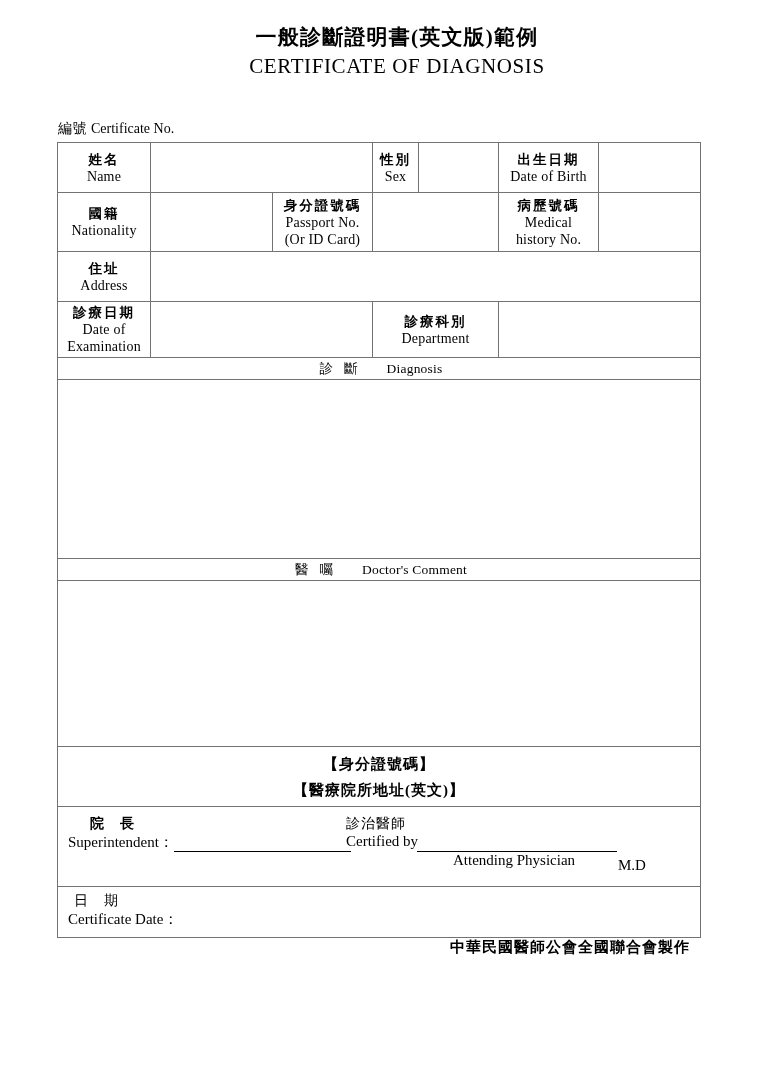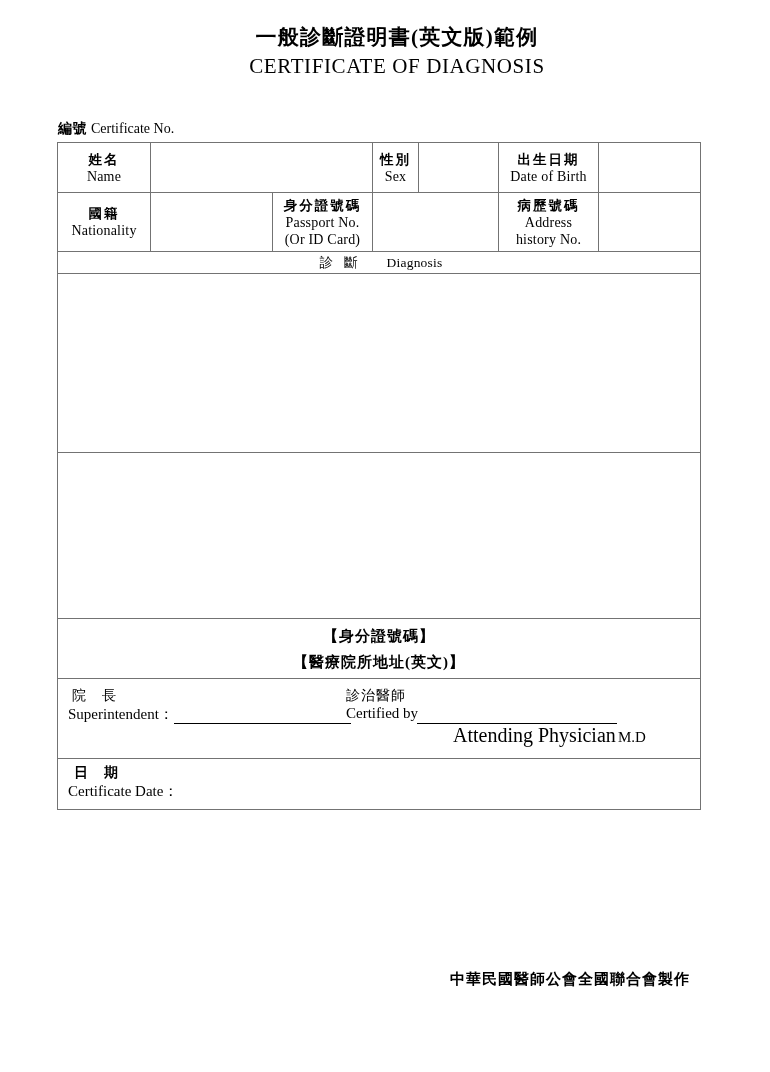--- a/index.html
+++ b/index.html
@@ -48,21 +48,21 @@
 
   
   .cert-no {
     position: absolute;
     left: 58px;
     top: 120px;
     font-size: 14px;
     line-height: 18px;
     white-space: nowrap;
   }
-  .cert-no .cn { font-weight: 700; letter-spacing: 0.5px; text-align: center; }
+  .cert-no .cn { font-weight: 400; letter-spacing: 0.5px; text-align: center; }
   .cert-no .en { margin-left: 4px; margin-top: 28px; }
 
   
   .form-table {
     position: absolute;
     left: 57px;
     top: 142px;
     width: 643px;
     border-collapse: collapse;
     table-layout: fixed;
@@ -134,23 +134,23 @@
     position: relative;
     padding: 0;
   }
   .sig-inner {
     position: relative;
     width: 100%;
     height: 79px;
   }
   .sig-sup-cn {
     position: absolute;
-    left: 14px; top: 8px;
-    font-size: 14px;
-    font-weight: 400;
+    left: 32px; top: 8px;
+    font-size: 14px;
+    font-weight: 700;
     letter-spacing: 16px;
     white-space: nowrap;
   }
   .sig-sup-en {
     position: absolute;
     left: 10px; top: 26px;
     font-size: 15px;
     white-space: nowrap;
   }
   .sig-sup-line {
@@ -184,56 +184,56 @@
   .sig-md {
     position: absolute;
     left: 560px; top: 22px;
     font-size: 15px;
     white-space: nowrap;
     margin-top: 28px;
   }
   .sig-attending {
     position: absolute;
     left: 395px; top: 45px;
-    font-size: 20px;
+    font-size: 15px;
     white-space: nowrap;
     text-align: center;
   }
 
   
   .date-cell {
     height: 50px;
     position: relative;
     padding: 0;
   }
   .date-inner {
     position: relative;
     width: 100%;
     height: 50px;
   }
   .date-cn {
     position: absolute;
     left: 16px; top: 5px;
     font-size: 14px;
-    font-weight: 700;
+    font-weight: 400;
     letter-spacing: 16px;
     white-space: nowrap;
   }
   .date-en {
     position: absolute;
     left: 10px; top: 23px;
     font-size: 15px;
     white-space: nowrap;
   }
 
   
   .footer {
     position: absolute;
     left: 0;
-    top: 970px;
+    top: 938px;
     width: 690px;
     text-align: right;
     font-size: 15px;
     font-weight: 700;
     letter-spacing: 1px;
   }
 </style>
 </head>
 <body>
 
@@ -285,38 +285,63 @@
         </td>
         <td class="val"></td>
         <td class="lbl">
           <span class="cn">身分證號碼</span>
           <span class="en">Passport No.</span>
           <span class="en">(Or ID Card)</span>
         </td>
         <td class="val" colspan="2"></td>
         <td class="lbl">
           <span class="cn">病歷號碼</span>
+          <span class="en">Medical</span>
+          <span class="en">history No.</span>
+        </td>
+        <td class="val"></td>
+      </tr>
+
+      <tr class="row-h3">
+        <td class="lbl">
+          <span class="cn">住址</span>
           <span class="en">Address</span>
-          <span class="en">history No.</span>
-        </td>
-        <td class="val"></td>
-      </tr>
-
-
+        </td>
+        <td class="val" colspan="6"></td>
+      </tr>
+
+      <tr class="row-h4">
+        <td class="lbl">
+          <span class="cn">診療日期</span>
+          <span class="en">Date of</span>
+          <span class="en">Examination</span>
+        </td>
+        <td class="val" colspan="2"></td>
+        <td class="lbl" colspan="2">
+          <span class="cn">診療科別</span>
+          <span class="en">Department</span>
+        </td>
+        <td class="val" colspan="2"></td>
+      </tr>
 
       <tr>
         <td class="sect-head" colspan="7">
           <span class="cn">診斷</span><span class="en">Diagnosis</span>
         </td>
       </tr>
 
       <tr>
         <td class="val blank-diag" colspan="7"></td>
       </tr>
 
+      <tr>
+        <td class="sect-head" colspan="7">
+          <span class="cn">醫囑</span><span class="en">Doctor's Comment</span>
+        </td>
+      </tr>
 
       <tr>
         <td class="val blank-comment" colspan="7"></td>
       </tr>
 
       <tr>
         <td class="hosp" colspan="7">
           <div>【身分證號碼】</div>
           <div>【醫療院所地址(英文)】</div>
         </td>

